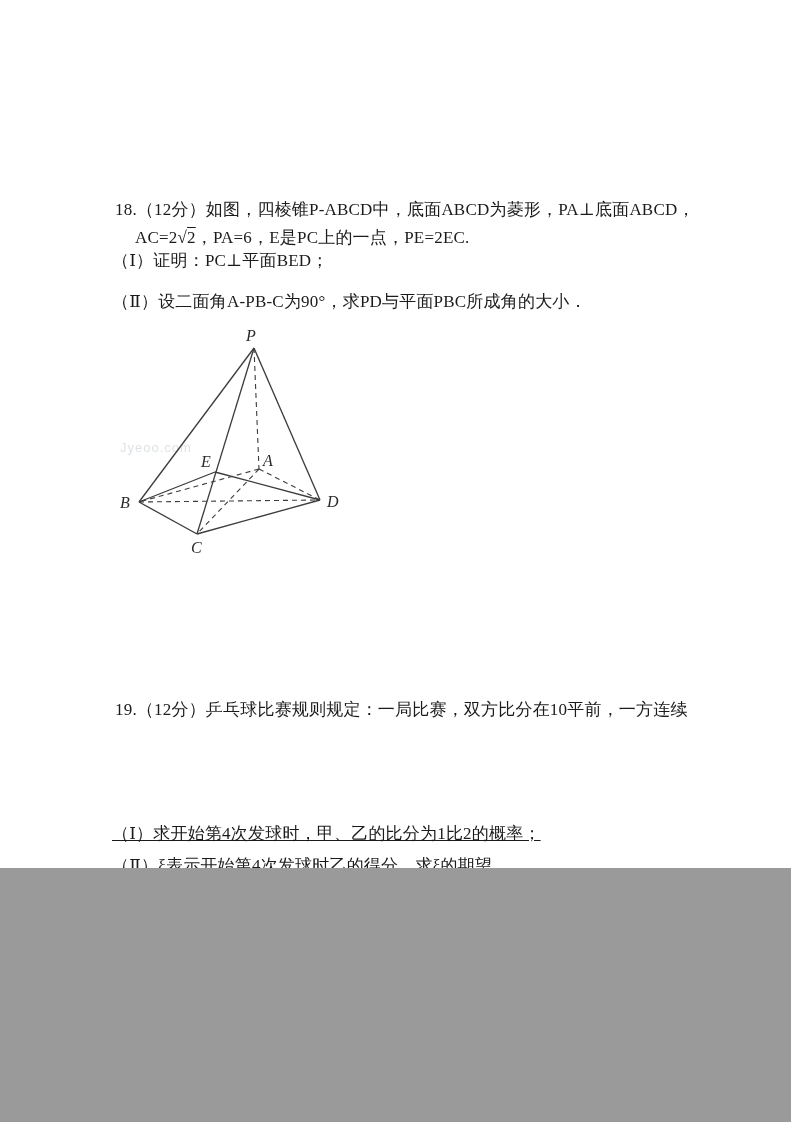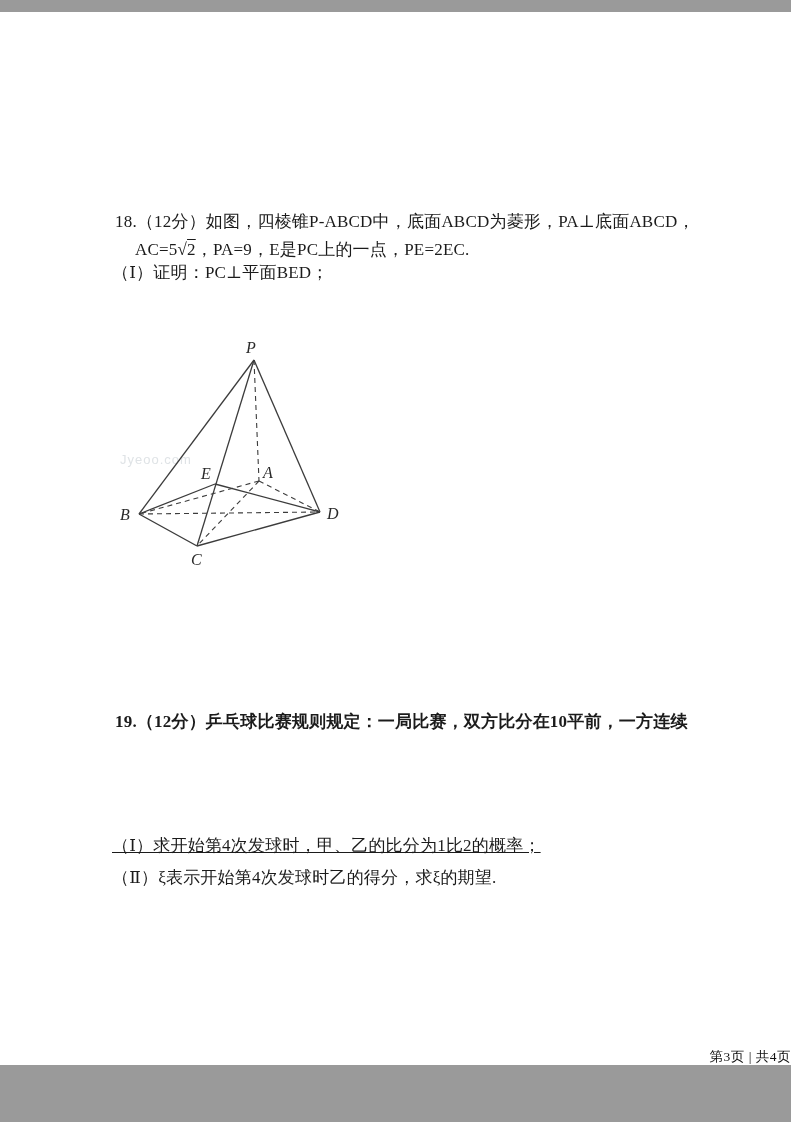--- a/index.html
+++ b/index.html
@@ -1,20 +1,20 @@
 <!DOCTYPE html>
 <html><head>
 <meta charset="utf-8">
 <style>
   html, body { margin: 0; padding: 0; background: #9a9a9a; }
   .page {
     position: relative;
     width: 791px;
-    height: 1053px;
-    margin: 12px auto;
+    height: 868px;
+    margin: 0 auto;
     background: #ffffff;
     font-family: "Liberation Serif", "DejaVu Serif", serif;
     color: #1b1b1b;
     overflow: hidden;
   }
   .line {
     position: absolute;
     white-space: nowrap;
     font-size: 17px;
     line-height: 22px;
@@ -42,24 +42,25 @@
     letter-spacing: 0.5px;
   }
 </style>
 </head>
 <body>
 
 <div class="page">
 
   <div class="line" style="left:115px; top:199px;">18.（12分）如图，四棱锥P-ABCD中，底面ABCD为菱形，PA⊥底面ABCD，</div>
 
-  <div class="line" style="left:135px; top:227px;"><span>AC=5</span><span>√</span><span class="radicand">2</span><span>，PA=9，E是PC上的一点，PE=2EC.</span></div>
+  <div class="line" style="left:135px; top:227px;"><span>AC=2</span><span>√</span><span class="radicand">2</span><span>，PA=6，E是PC上的一点，PE=2EC.</span></div>
 
   <div class="line" style="left:112px; top:250px;">（Ⅰ）证明：PC⊥平面BED；</div>
 
+  <div class="line" style="left:112px; top:291px;">（Ⅱ）设二面角A-PB-C为90°，求PD与平面PBC所成角的大小．</div>
 
   <div class="figure-wrap">
     <svg width="260" height="245" viewBox="0 0 260 245">
 
       <text x="20" y="132" class="watermark">Jyeoo.com</text>
 
       <line class="edge dashed" x1="154" y1="28" x2="159" y2="149"></line>
       <line class="edge dashed" x1="159" y1="149" x2="39" y2="182"></line>
       <line class="edge dashed" x1="159" y1="149" x2="220" y2="180"></line>
       <line class="edge dashed" x1="159" y1="149" x2="97" y2="214"></line>
@@ -75,19 +76,19 @@
 
       <text x="146" y="21" class="vlabel">P</text>
       <text x="20" y="188" class="vlabel">B</text>
       <text x="91" y="233" class="vlabel">C</text>
       <text x="227" y="187" class="vlabel">D</text>
       <text x="101" y="147" class="vlabel">E</text>
       <text x="163" y="146" class="vlabel">A</text>
     </svg>
   </div>
 
-  <div class="line" style="left:115px; top:699px;font-weight:bold;">19.（12分）乒乓球比赛规则规定：一局比赛，双方比分在10平前，一方连续</div>
+  <div class="line" style="left:115px; top:699px;">19.（12分）乒乓球比赛规则规定：一局比赛，双方比分在10平前，一方连续</div>
   <div class="line" style="left:112px; top:823px;text-decoration:underline;">（Ⅰ）求开始第4次发球时，甲、乙的比分为1比2的概率；</div>
   <div class="line" style="left:112px; top:855px;text-align:right;">（Ⅱ）ξ表示开始第4次发球时乙的得分，求ξ的期望.</div>
 
   <div class="footer">第3页 | 共4页</div>
 
 </div>
 
 </body></html>

